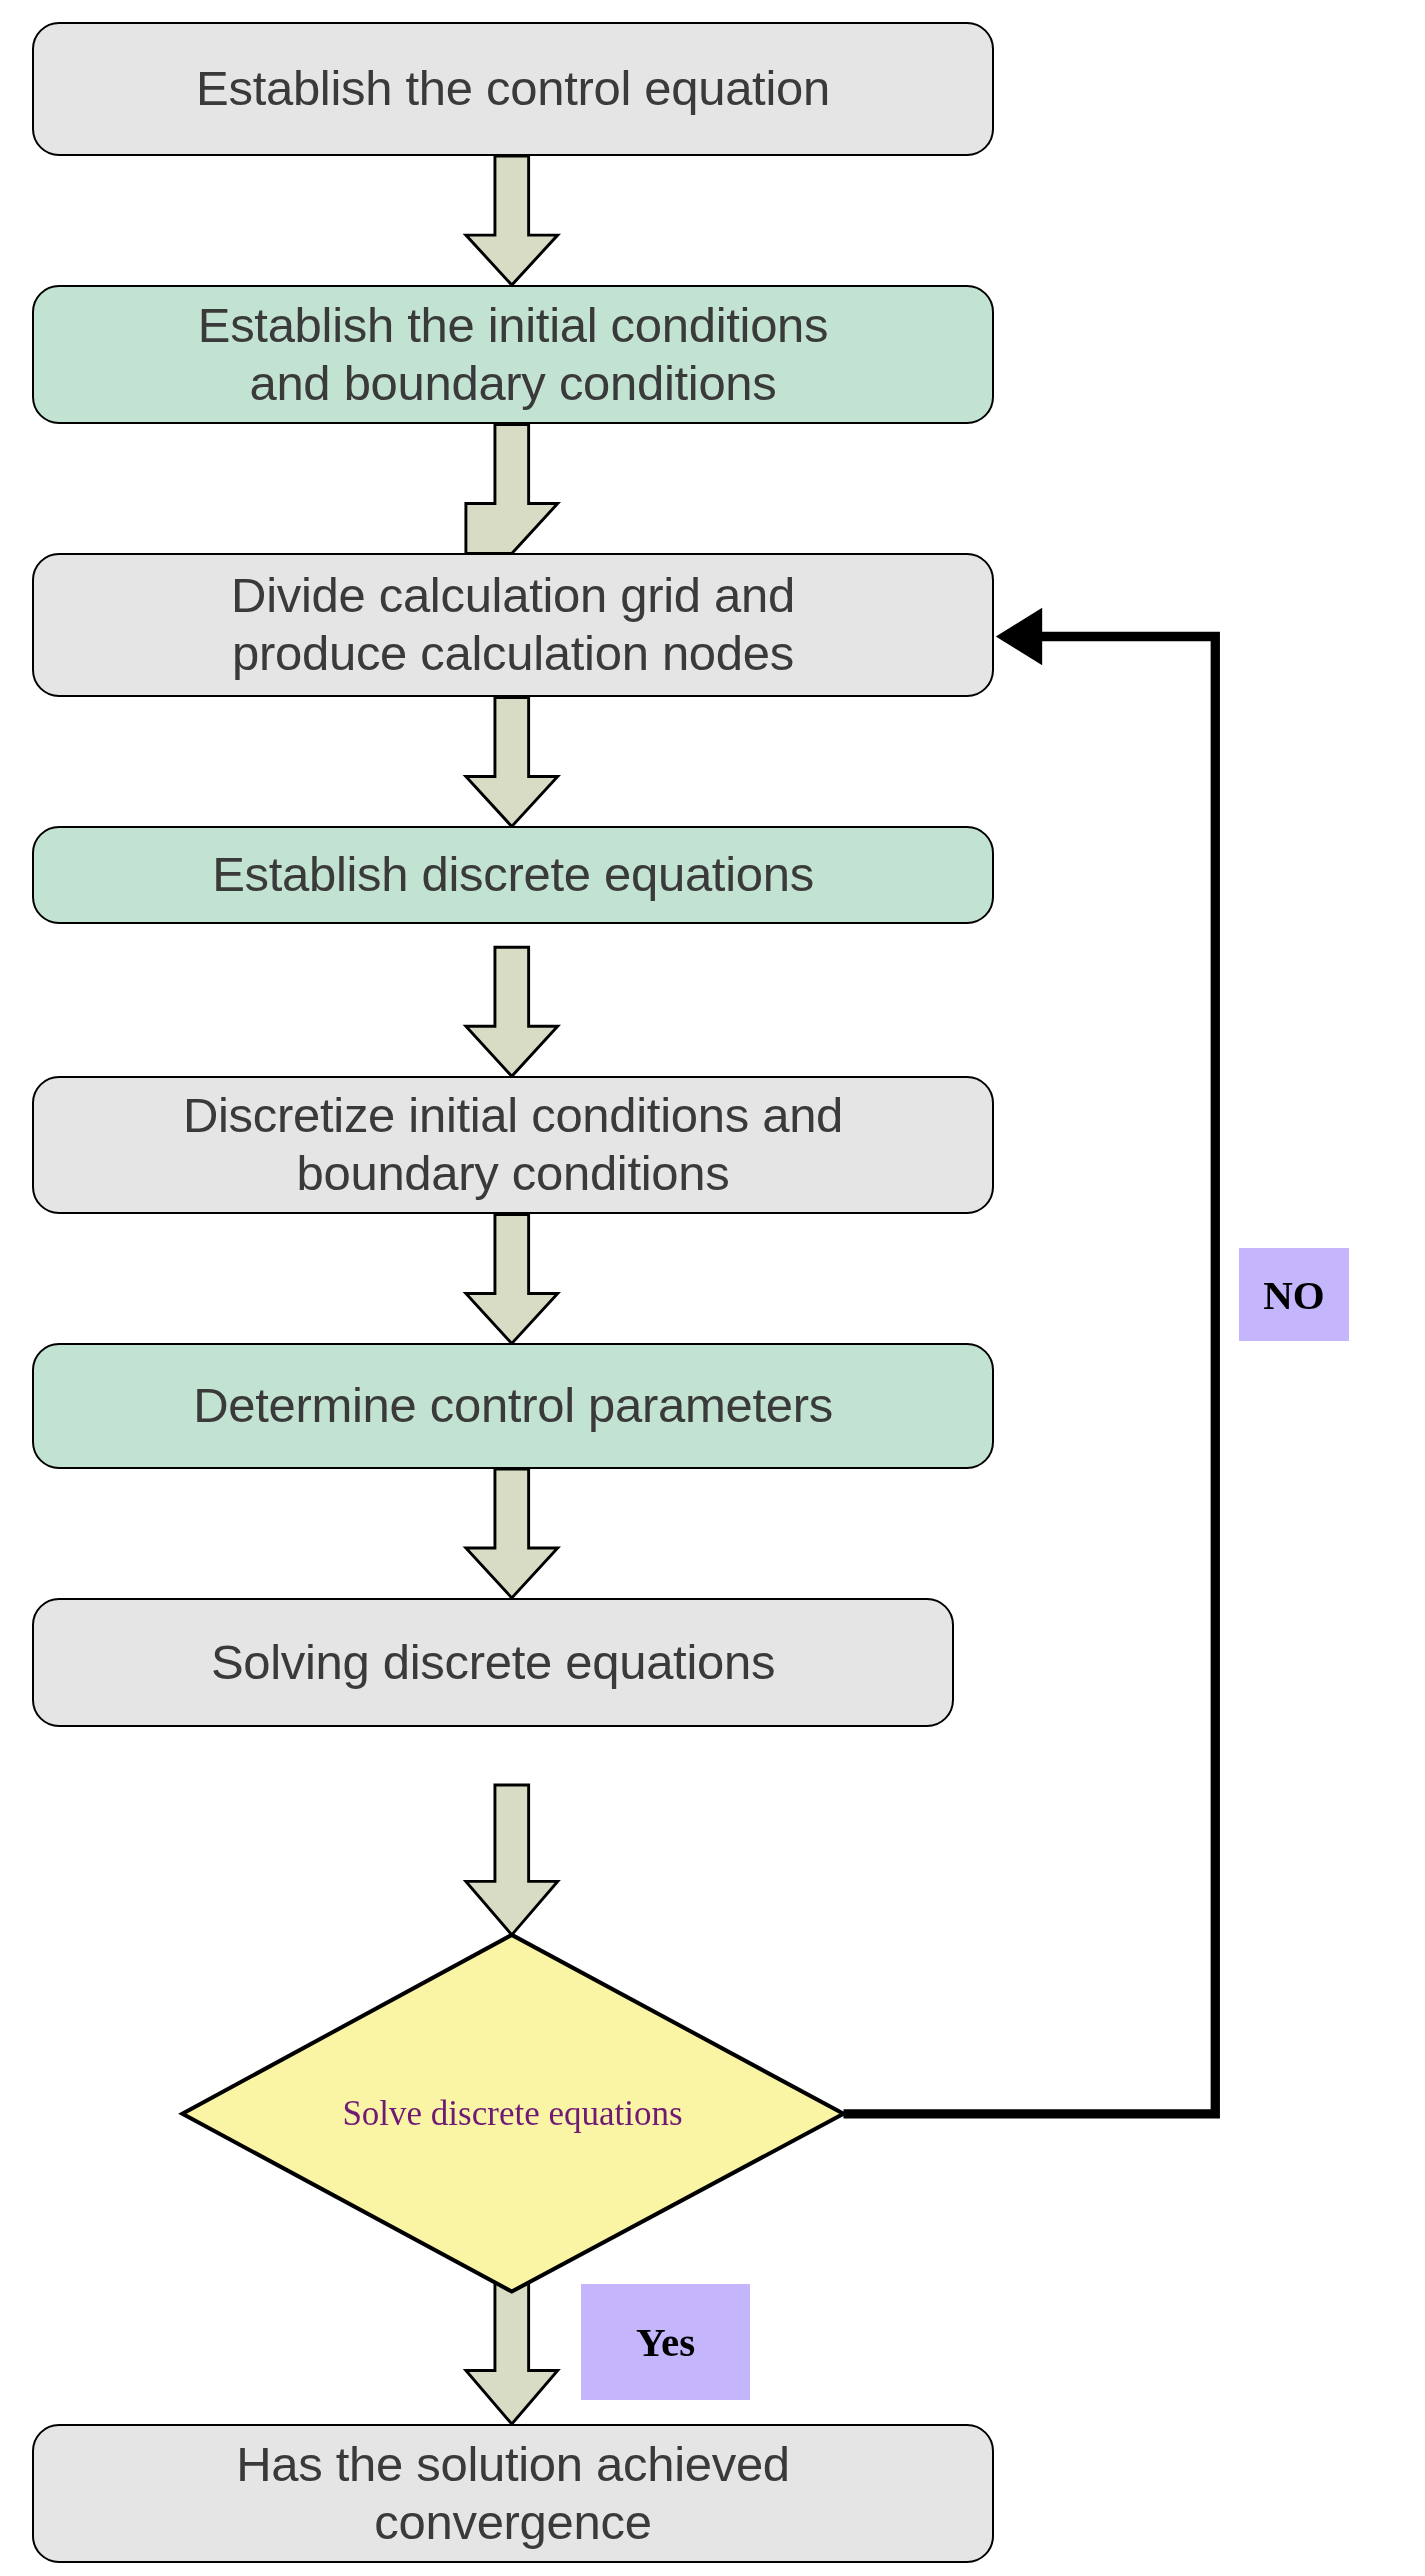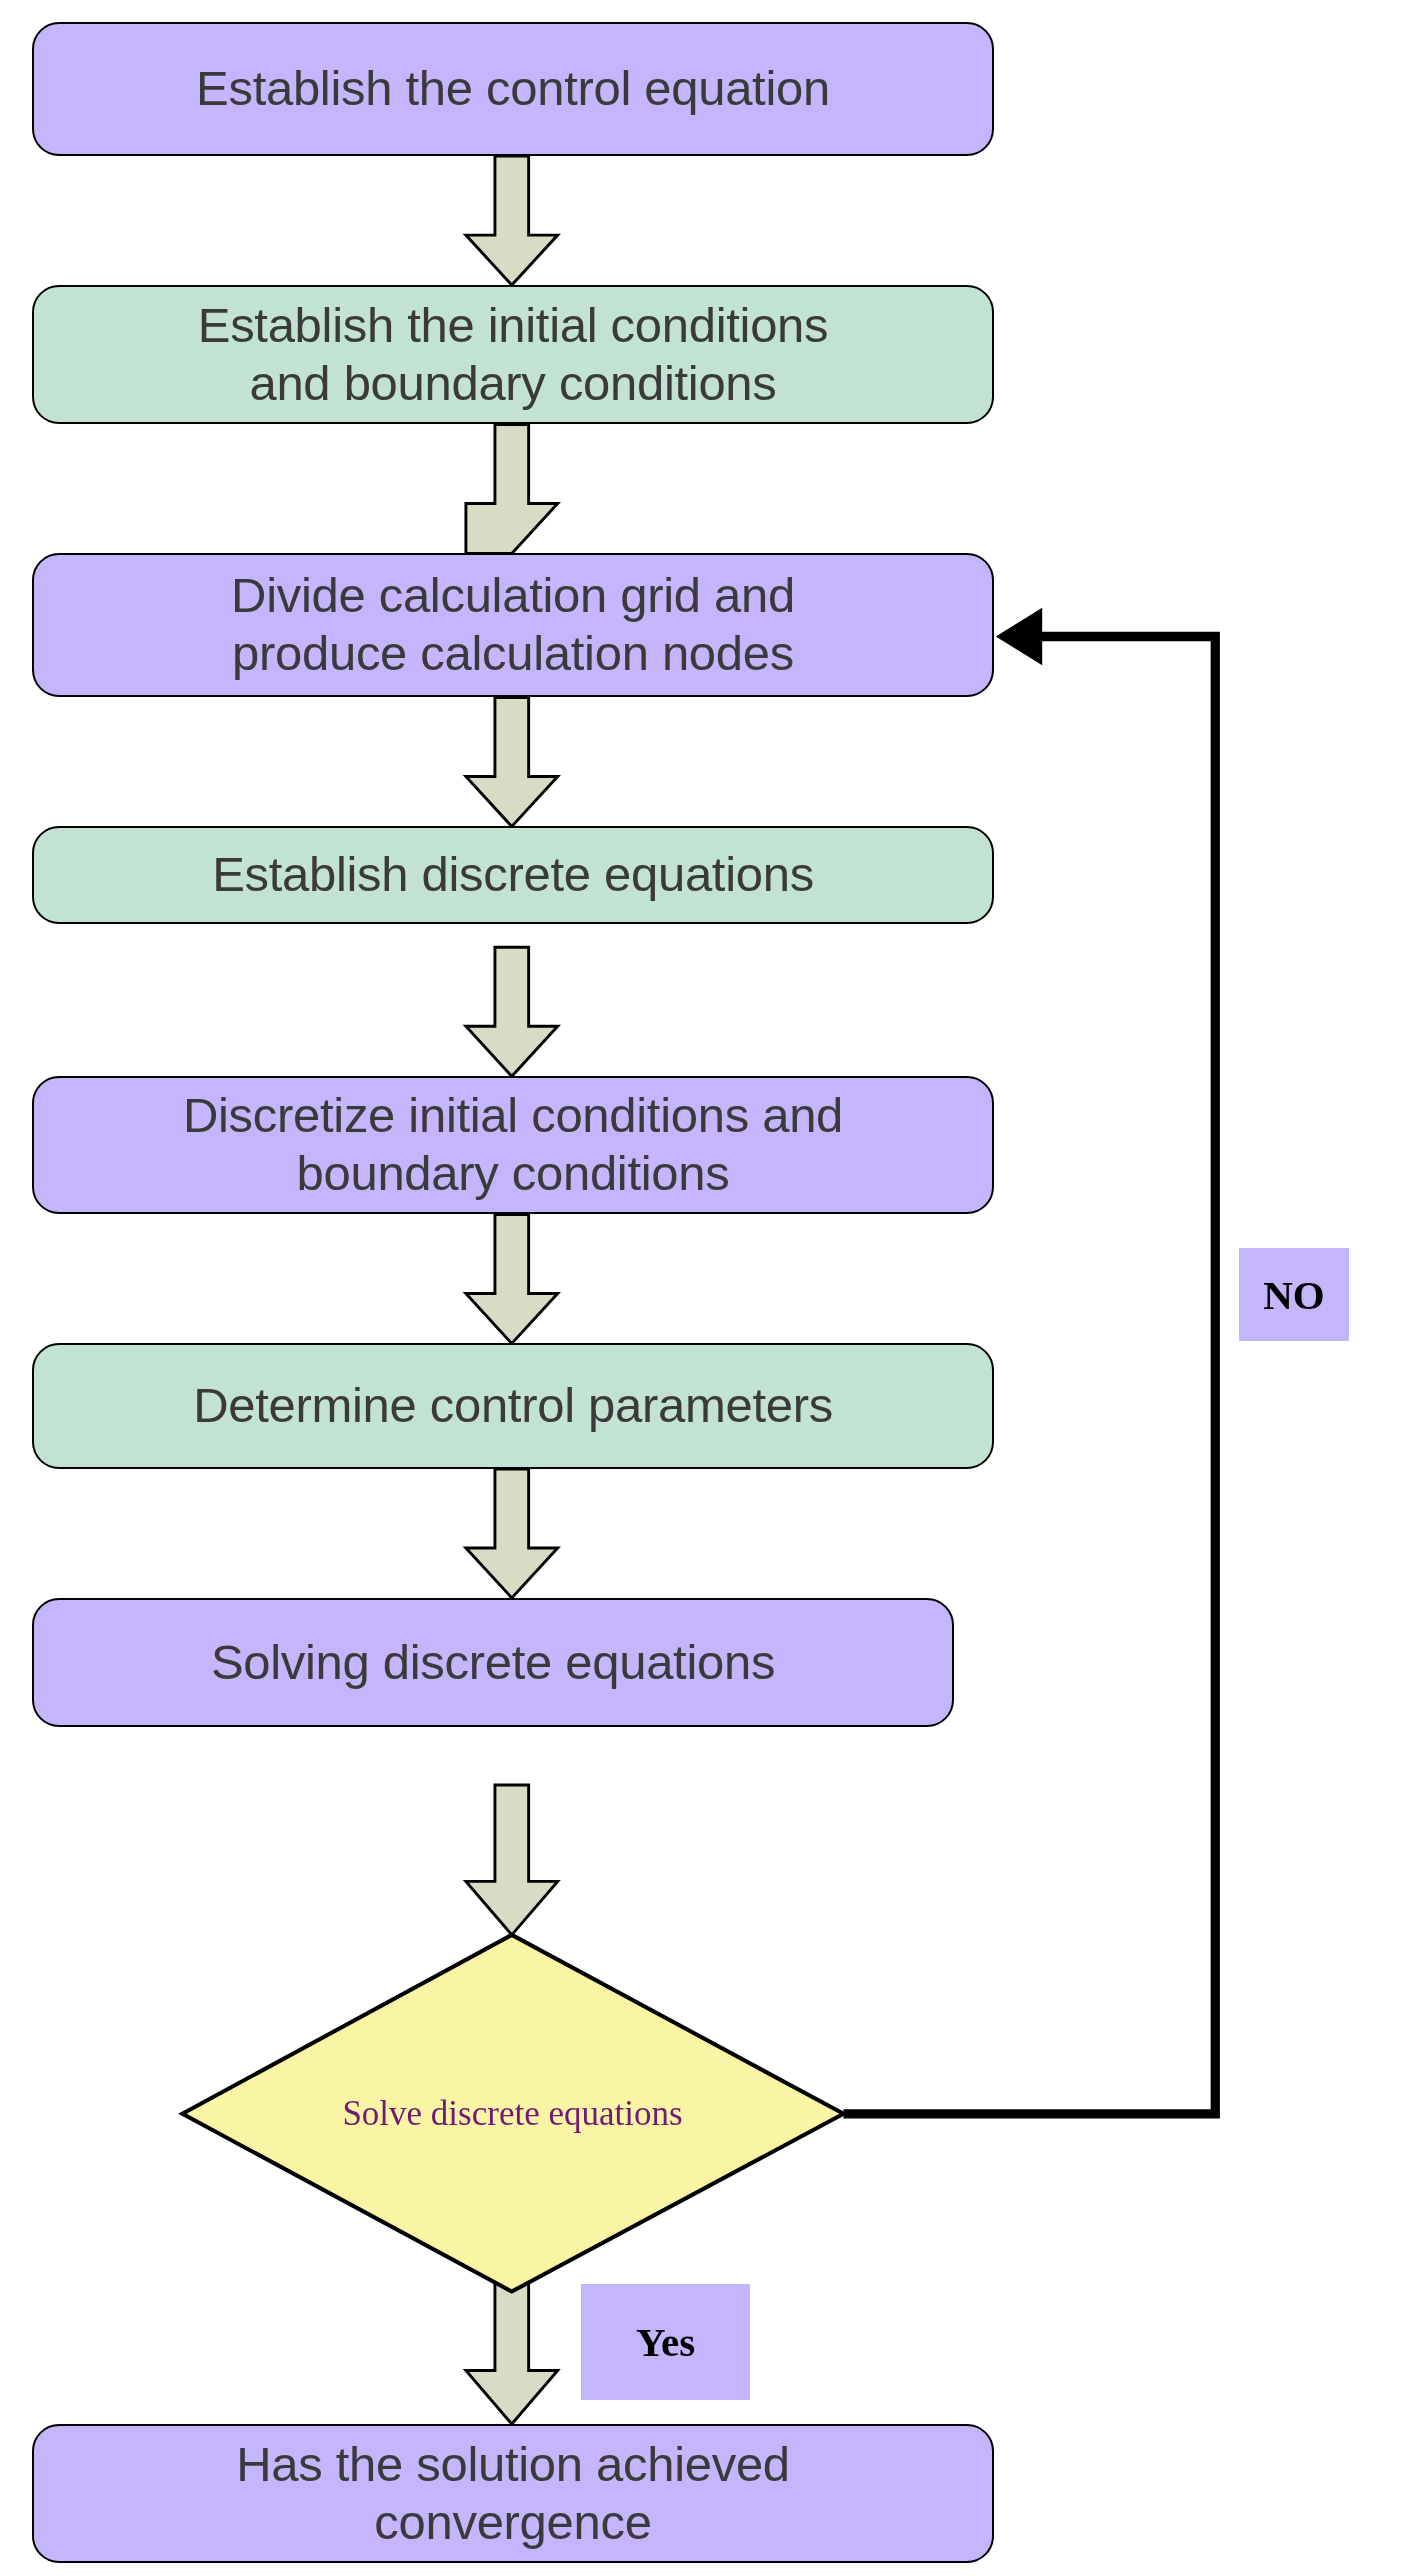--- a/index.html
+++ b/index.html
@@ -30,21 +30,21 @@
     justify-content: center;
     text-align: center;
     color: #3a3a3a;
     font-family: "Liberation Sans", sans-serif;
     font-size: 49px;
     line-height: 1.18;
     letter-spacing: -0.3px;
     padding: 0 15px;
     white-space: pre-line;
   }
-  .fill-lavender { background: #c4b5fd; }
+  .fill-lavender { background: #e5e5e5; }
   .fill-green    { background: #c3e3d2; }
 
   .decision-label {
     position: absolute;
     color: #701a75;
     font-family: "Liberation Serif", serif;
     font-size: 35px;
     display: flex;
     align-items: center;
     justify-content: center;

